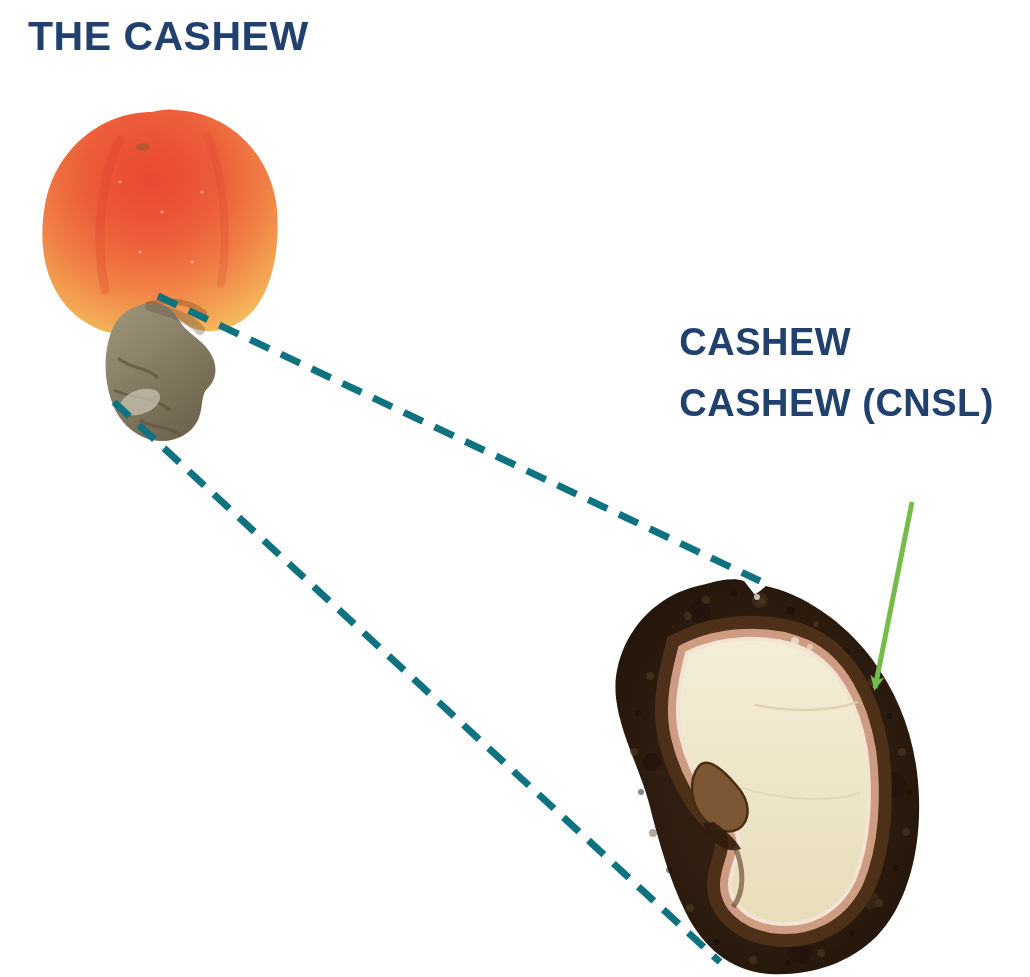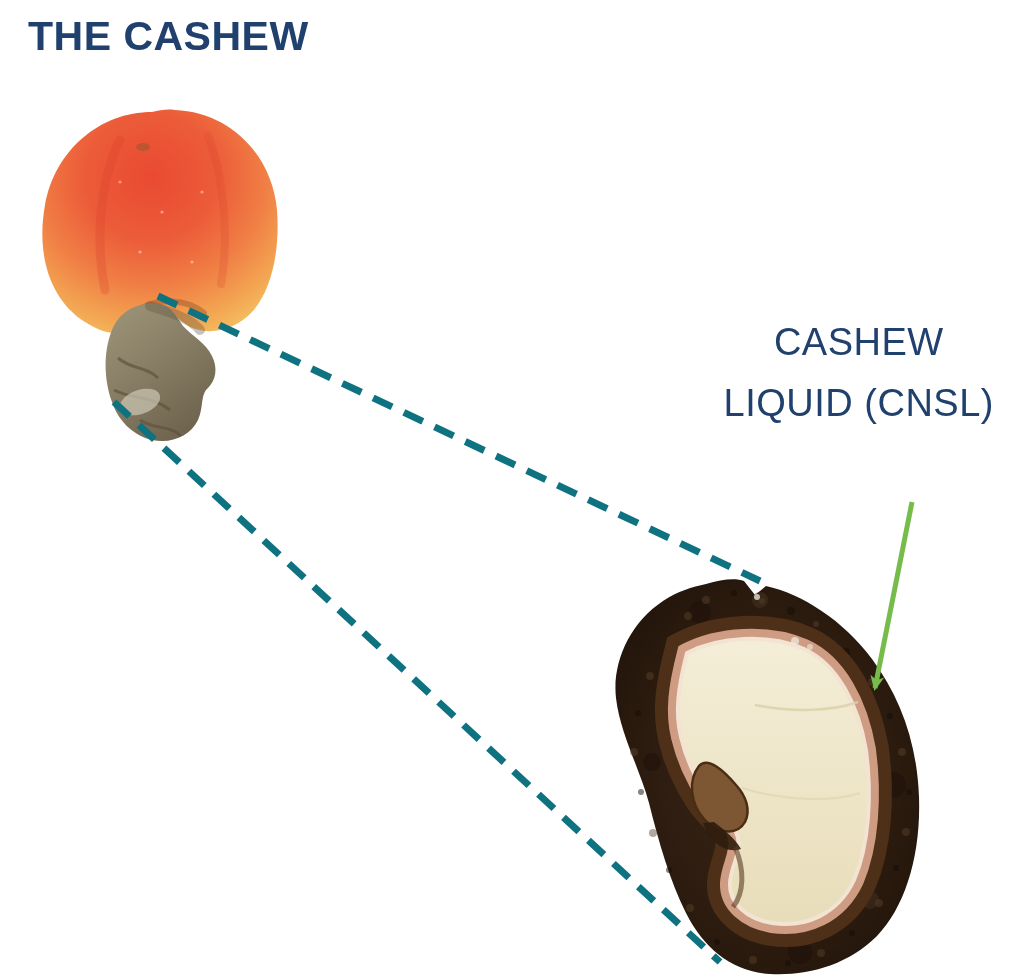--- a/index.html
+++ b/index.html
@@ -30,24 +30,24 @@
     font-size: 41px;
     line-height: 1.25;
     font-weight: 600;
     letter-spacing: 0.5px;
     color: #20406E;
   }
   .cnsl-label {
     position: absolute;
     top: 312px;
     right: 36px;
-    text-align: center;
+    text-align: left;
     font-size: 38px;
     line-height: 61px;
-    font-weight: 400;
+    font-weight: 700;
     letter-spacing: 0.5px;
     color: #20406E;
   }
 </style>
 </head>
 <body>
 
 <div class="canvas">
 
   <svg class="diagram-svg" viewBox="0 0 1030 977" xmlns="http://www.w3.org/2000/svg">
@@ -207,16 +207,16 @@
 
     <g>
       <line x1="912" y1="502" x2="875" y2="688" stroke="#76BC4B" stroke-width="5" marker-end="url(#arrowhead)"></line>
     </g>
   </svg>
 
   <h1 class="page-title">THE CASHEW</h1>
 
   <div class="cnsl-label">
     <div>CASHEW</div>
-    <div>LIQUID (CNSL)</div>
+    <div>CASHEW (CNSL)</div>
   </div>
 
 </div>
 
 </body></html>

